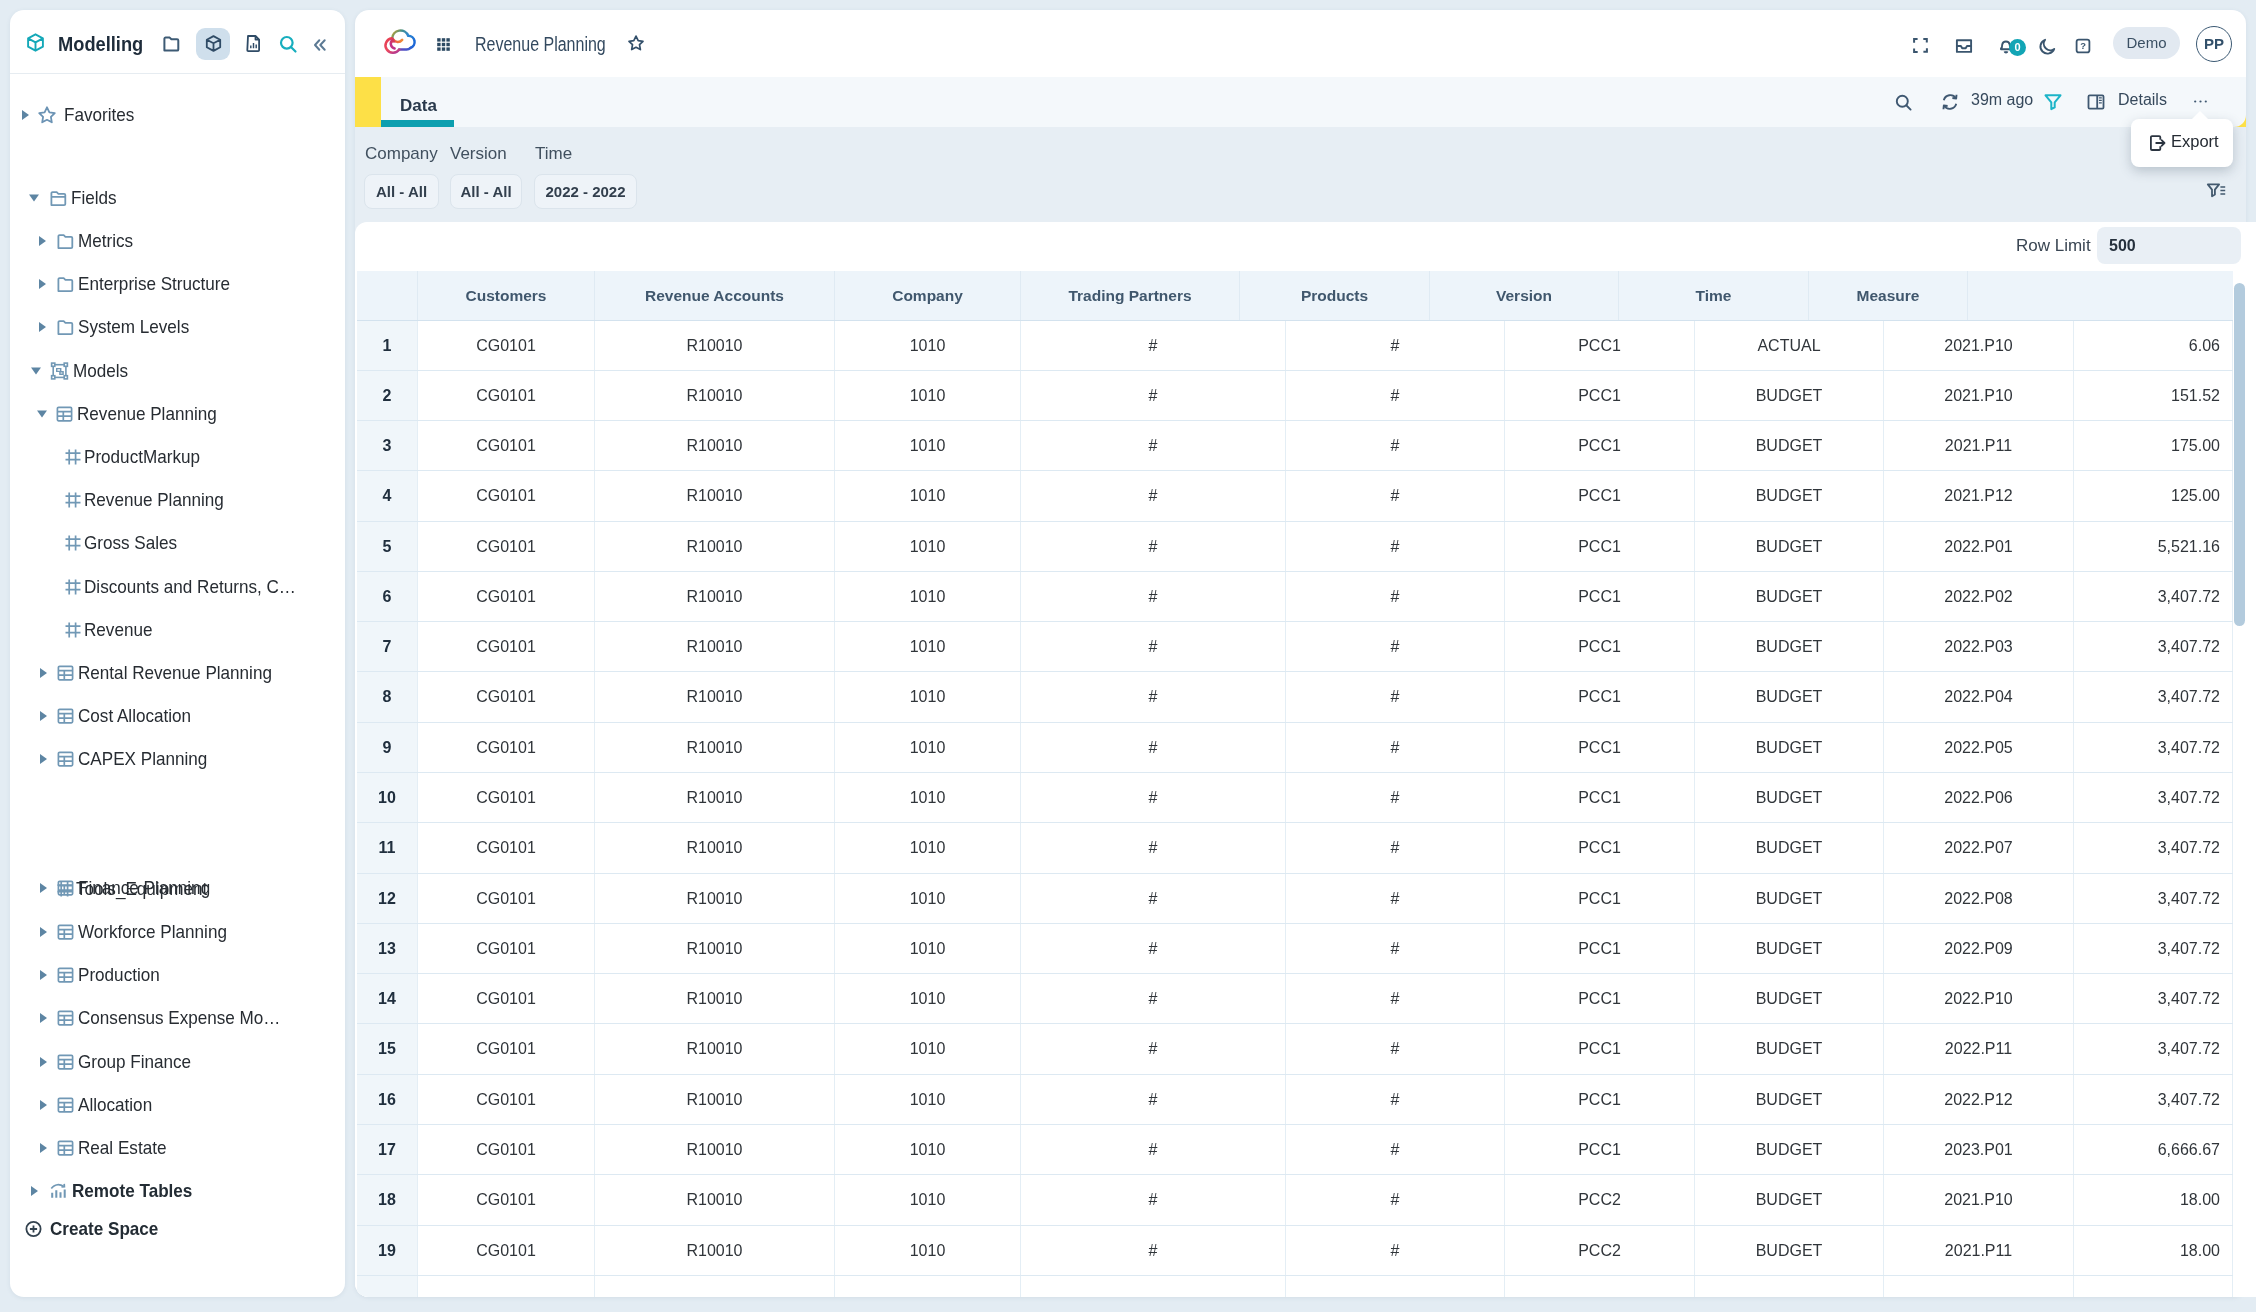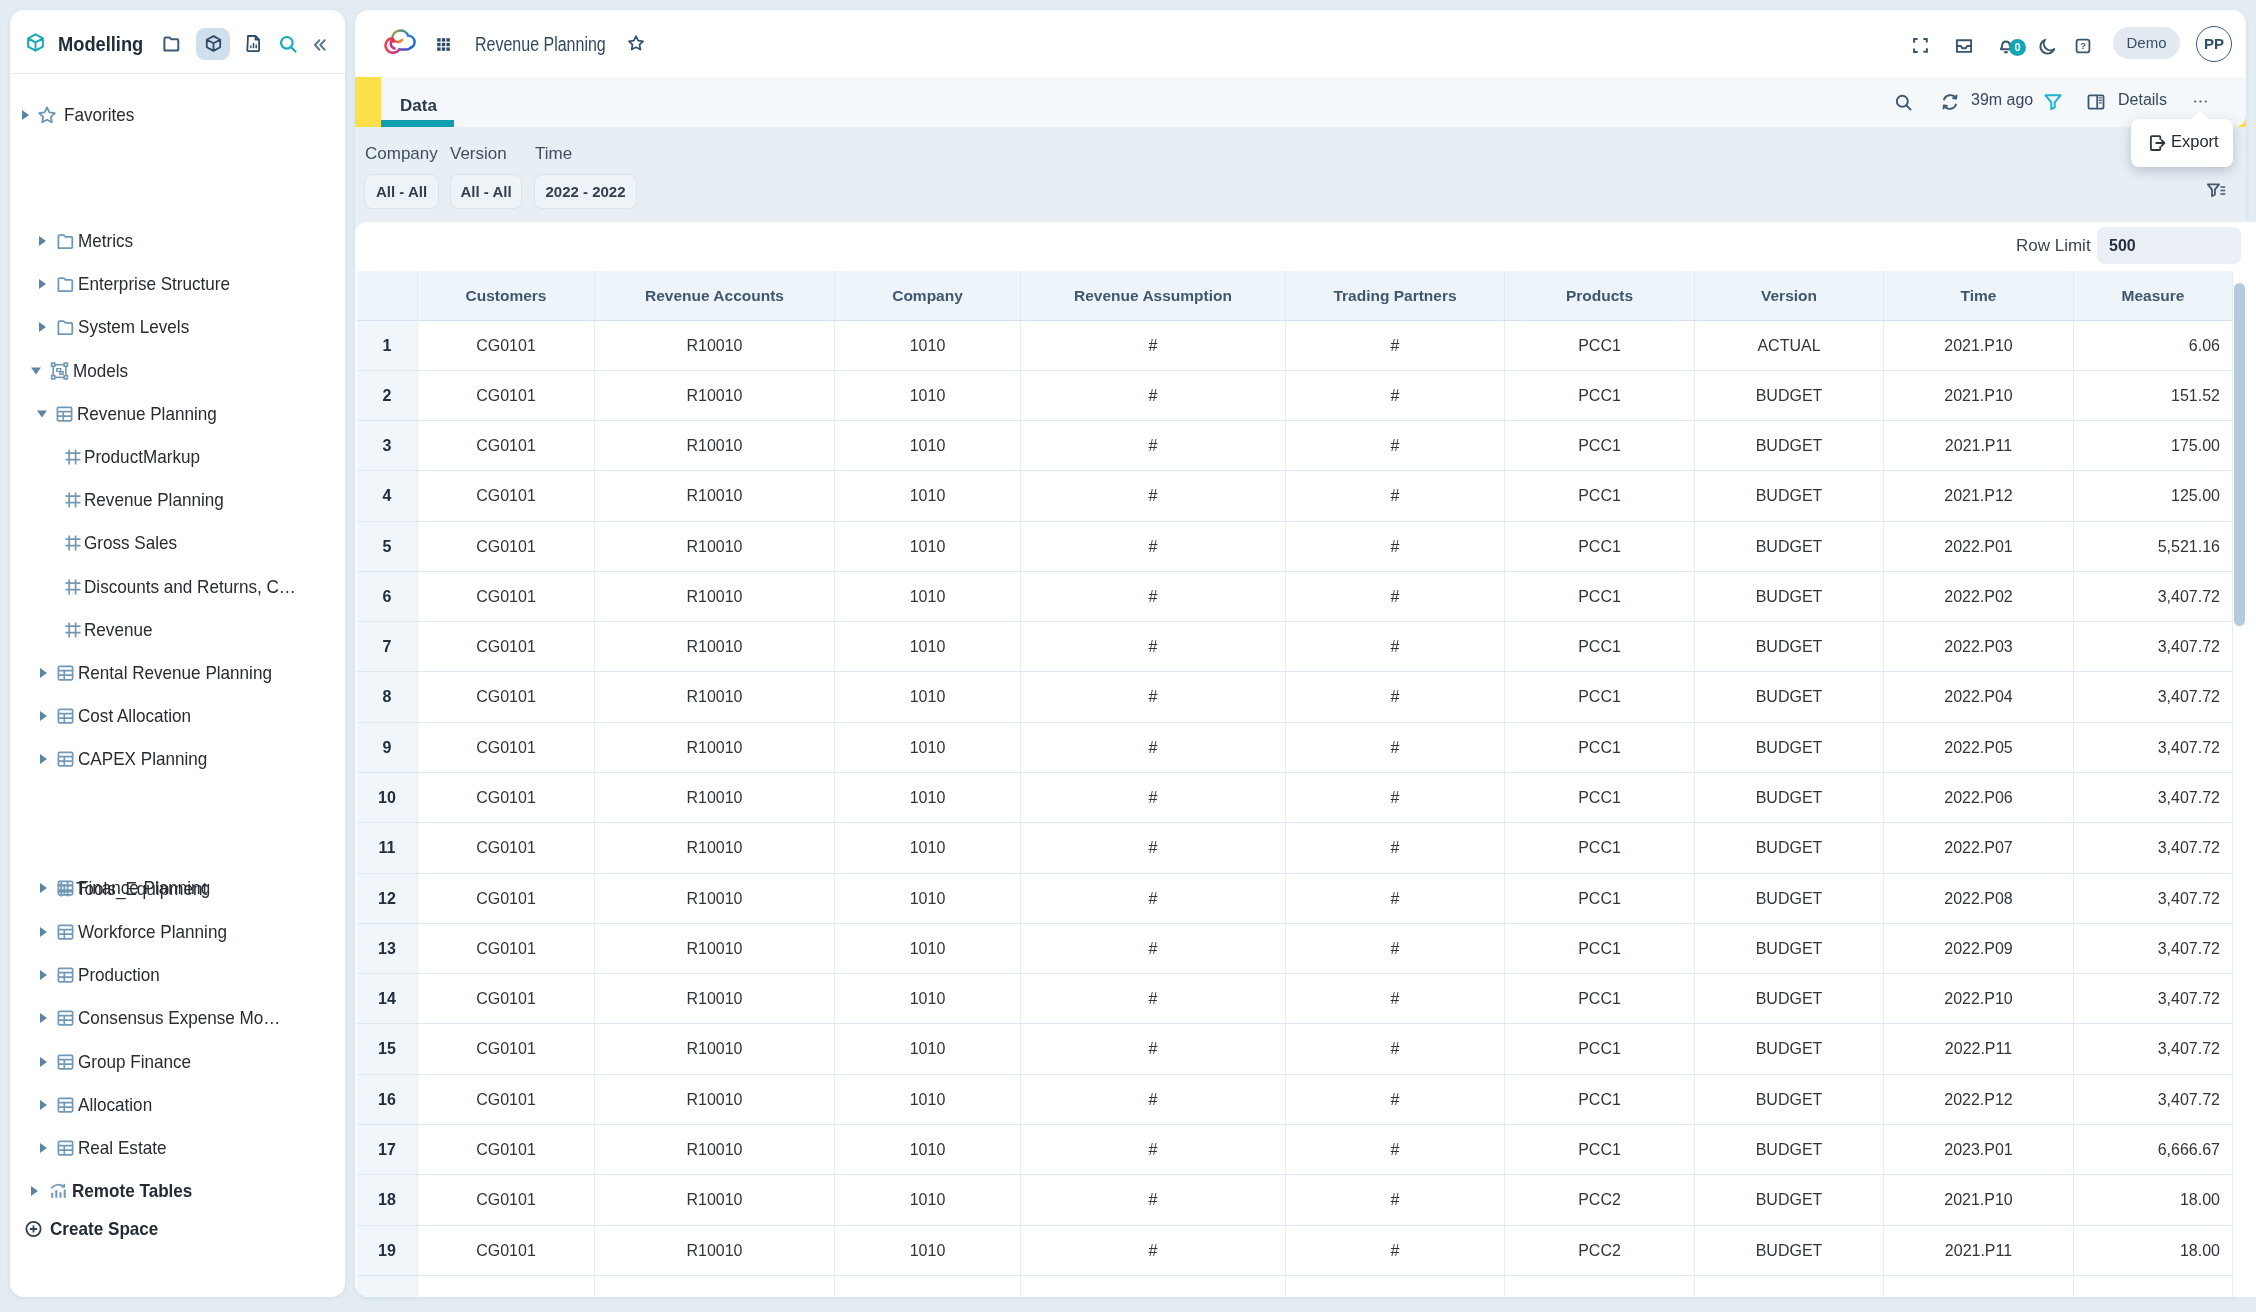--- a/index.html
+++ b/index.html
@@ -79,20 +79,27 @@
       <path d="M7.3 3.3 L3.0 8.0 L7.3 12.7 M12.7 3.3 L8.3 8.0 L12.7 12.7" stroke="#5c7a94" stroke-width="2.0" stroke-linecap="round" stroke-linejoin="round"></path>
     </svg>
     <div class="sb-div"></div>
     <div class="trow" style="top:83px">
       <div class="arr-r" style="left:12px"></div>
       <svg class="ticon" style="left:27px;" width="20" height="20" viewBox="0 0 20 20" fill="none">
         <polygon points="10.0,2.3 12.4,7.4 17.8,8.1 13.9,11.9 14.8,17.3 10.0,14.8 5.2,17.3 6.1,11.9 2.2,8.1 7.6,7.4" stroke="#6b93b4" stroke-width="1.8" stroke-linejoin="round" fill="none"></polygon>
       </svg>
       <div class="tlabel" style="left:54px">Favorites</div>
     </div>
+    <div class="trow" style="top:166.5px">
+      <div class="arr-d" style="left:19px"></div>
+      <svg class="ticon" style="left:39px;" width="19" height="19" viewBox="0 0 19 19" fill="none">
+        <path d="M2.4 15.4 V4.8 a1.2 1.2 0 0 1 1.2 -1.2 h4.1 l1.7 1.7 h5.7 a1.2 1.2 0 0 1 1.2 1.2 v8.9 a1.2 1.2 0 0 1 -1.2 1.2 h-12.7 Z M2.7 8.3 h13.5" stroke="#7198b5" stroke-width="1.8" stroke-linejoin="round"></path>
+      </svg>
+      <div class="tlabel" style="left:61px">Fields</div>
+    </div>
     <div class="trow" style="top:209.5px">
       <div class="arr-r" style="left:29px"></div>
       <svg class="ticon" style="left:46px;" width="19" height="19" viewBox="0 0 19 19" fill="none">
         <path d="M2.4 15.4 V4.8 a1.2 1.2 0 0 1 1.2 -1.2 h4.1 l1.7 1.7 h5.7 a1.2 1.2 0 0 1 1.2 1.2 v8.9 a1.2 1.2 0 0 1 -1.2 1.2 h-12.7 Z" stroke="#7198b5" stroke-width="1.8" stroke-linejoin="round"></path>
       </svg>
       <div class="tlabel" style="left:68px">Metrics</div>
     </div>
     <div class="trow" style="top:252.5px">
       <div class="arr-r" style="left:29px"></div>
       <svg class="ticon" style="left:46px;" width="19" height="19" viewBox="0 0 19 19" fill="none">
@@ -378,21 +385,20 @@
     </div>
     <div class="twrap">
       <div class="rl-label">Row Limit</div>
       <div class="rl-box">500</div>
       <div class="tbl">
         <div class="hrow">
           <div class="hcell" style="width:61px"></div>
           <div class="hcell" style="width:177px">Customers</div>
           <div class="hcell" style="width:240px">Revenue Accounts</div>
           <div class="hcell" style="width:186px">Company</div>
-          <div class="hcell" style="width:265px">Revenue Assumption</div>
           <div class="hcell" style="width:219px">Trading Partners</div>
           <div class="hcell" style="width:190px">Products</div>
           <div class="hcell" style="width:189px">Version</div>
           <div class="hcell" style="width:190px">Time</div>
           <div class="hcell" style="width:159px">Measure</div>
         </div>
         <div class="drow">
           <div class="dcell num" style="width:61px">1</div>
           <div class="dcell" style="width:177px">CG0101</div>
           <div class="dcell" style="width:240px">R10010</div>

